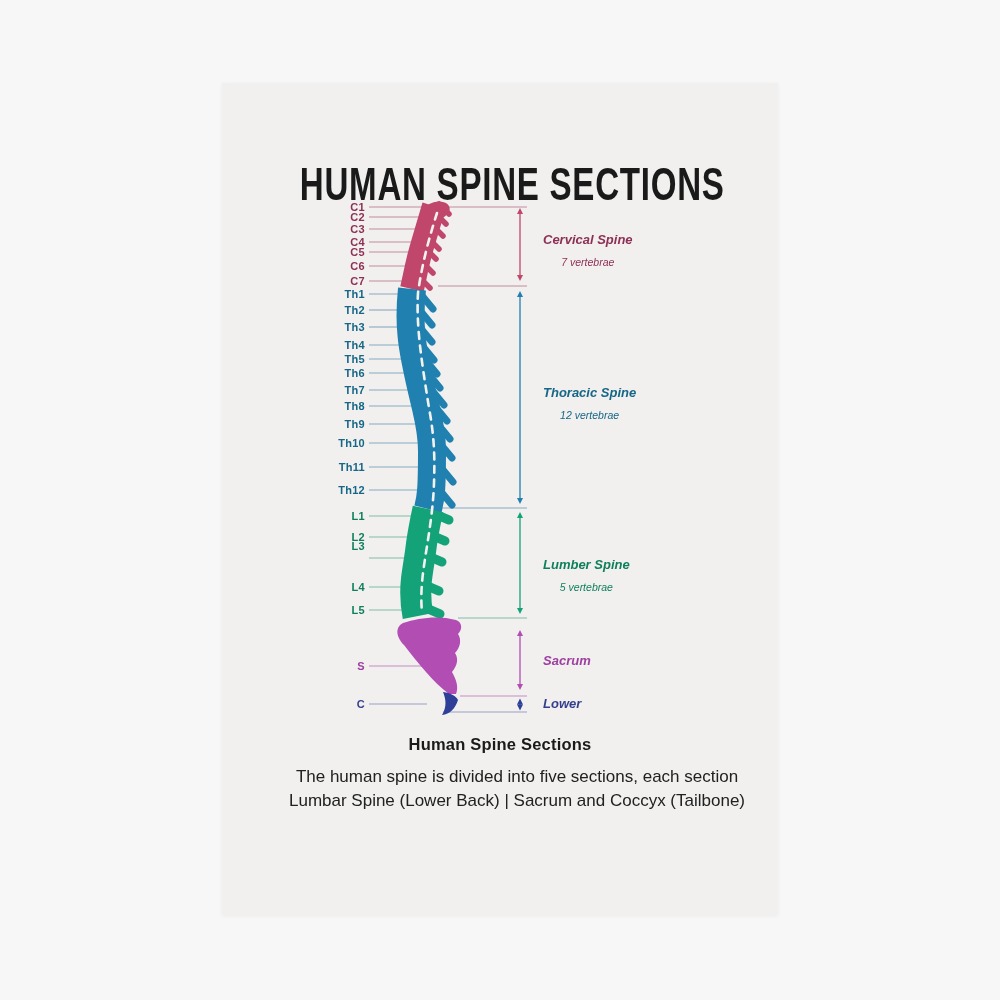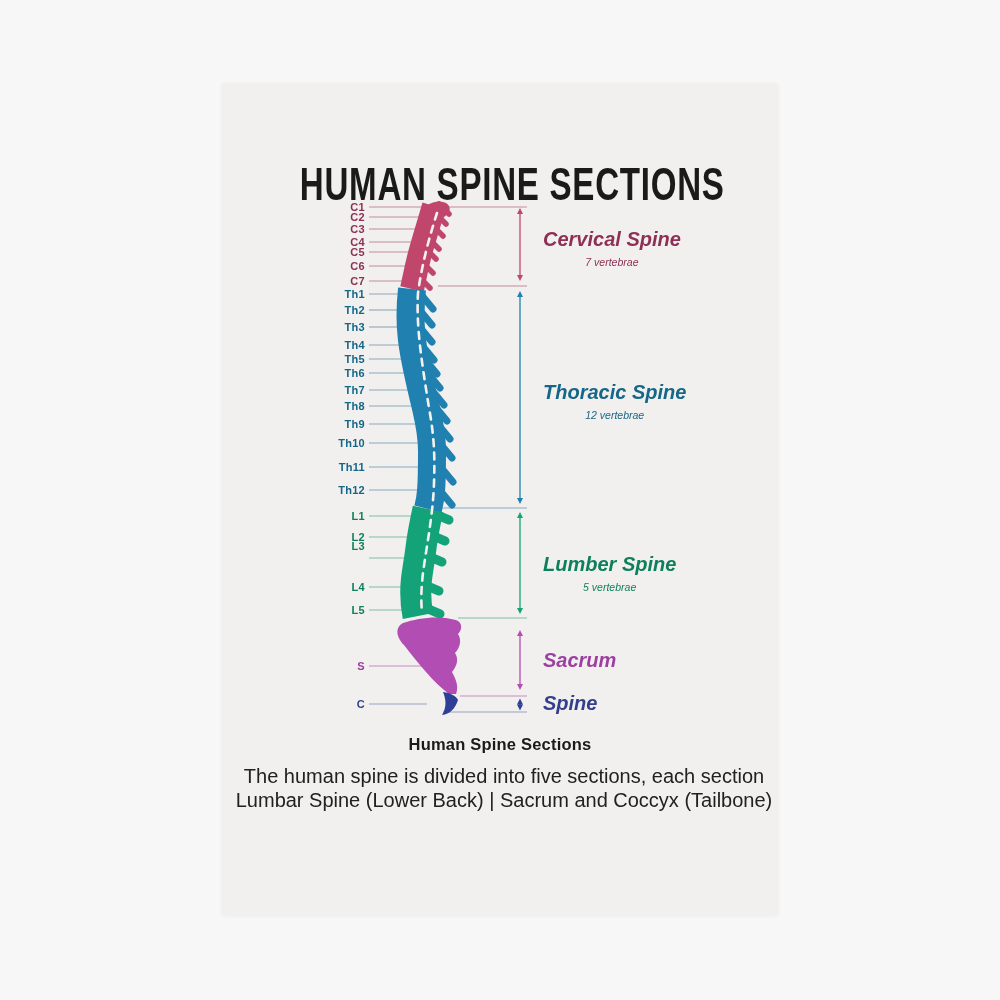--- a/index.html
+++ b/index.html
@@ -6,26 +6,26 @@
   body{width:1000px;height:1000px;overflow:hidden;font-family:"Liberation Sans",sans-serif;}
   .stage{position:relative;width:1000px;height:1000px;}
   .poster{position:absolute;left:222px;top:83px;width:556px;height:832px;box-shadow:0 1px 4px rgba(0,0,0,0.05);}
   .poster-title{position:absolute;top:46px;left:0;width:100%;text-align:center;
     font-weight:800;font-size:46px;line-height:1.05;letter-spacing:1px;
     transform:scaleX(0.72);transform-origin:50% 50%;white-space:nowrap;}
   .diagram{position:absolute;left:0;top:0;width:556px;height:832px;}
   .diagram svg{position:absolute;left:0;top:0;}
   .vert-label{position:absolute;font-weight:700;font-size:11px;line-height:11px;letter-spacing:0.3px;white-space:nowrap;}
   .sec-label{position:absolute;text-align:center;white-space:nowrap;}
-  .sec-title{font-style:italic;font-weight:600;font-size:20px;line-height:21px;text-align:right;}
+  .sec-title{font-style:italic;font-weight:600;font-size:13px;line-height:21px;text-align:right;}
   .sec-sub{font-style:italic;font-weight:400;font-size:10.5px;line-height:12px;margin-top:6px;}
   .footer-heading{position:absolute;top:652px;left:0;width:100%;text-align:center;
     font-weight:700;font-size:16.5px;letter-spacing:0.2px;}
-  .footer-text{position:absolute;top:682px;left:4px;width:100%;text-align:center;
-    font-size:20px;line-height:23.5px;}
+  .footer-text{position:absolute;top:682px;left:17px;width:100%;text-align:center;
+    font-size:17px;line-height:23.5px;}
   .footer-text p{margin:0;}
 </style>
 </head>
 <body style="background: rgb(247, 247, 247);">
 
 <div class="stage">
   <div class="poster" id="poster" style="background: rgb(241, 240, 238);">
 
     <h1 class="poster-title" id="poster-title" style="color: rgb(26, 26, 26);">HUMAN SPINE SECTIONS</h1>
 
@@ -158,21 +158,21 @@
           <div class="sec-label" style="left: 321px; top: 471px;">
             <div class="sec-title" style="color: rgb(14, 127, 93);">Lumber Spine</div>
             <div class="sec-sub" style="color: rgb(14, 127, 93);">5 vertebrae</div>
           </div>
           <div class="vert-label" style="right: 413px; top: 577.5px; color: rgb(156, 63, 160);">S</div>
           <div class="sec-label" style="left: 321px; top: 567px;">
             <div class="sec-title" style="color: rgb(156, 63, 160);">Sacrum</div>
           </div>
           <div class="vert-label" style="right: 413px; top: 615.5px; color: rgb(51, 63, 141);">C</div>
           <div class="sec-label" style="left: 321px; top: 610px;">
-            <div class="sec-title" style="color: rgb(51, 63, 141);">Spine</div>
+            <div class="sec-title" style="color: rgb(51, 63, 141);">Lower</div>
           </div>
         </div>
     </div>
 
     <div class="footer-heading" style="color: rgb(26, 26, 26);">Human Spine Sections</div>
     <div class="footer-text" style="color: rgb(33, 33, 33);">
       <p>The human spine is divided into five sections, each section</p>
       <p>Lumbar Spine (Lower Back)  |  Sacrum and Coccyx (Tailbone)</p>
     </div>
 

